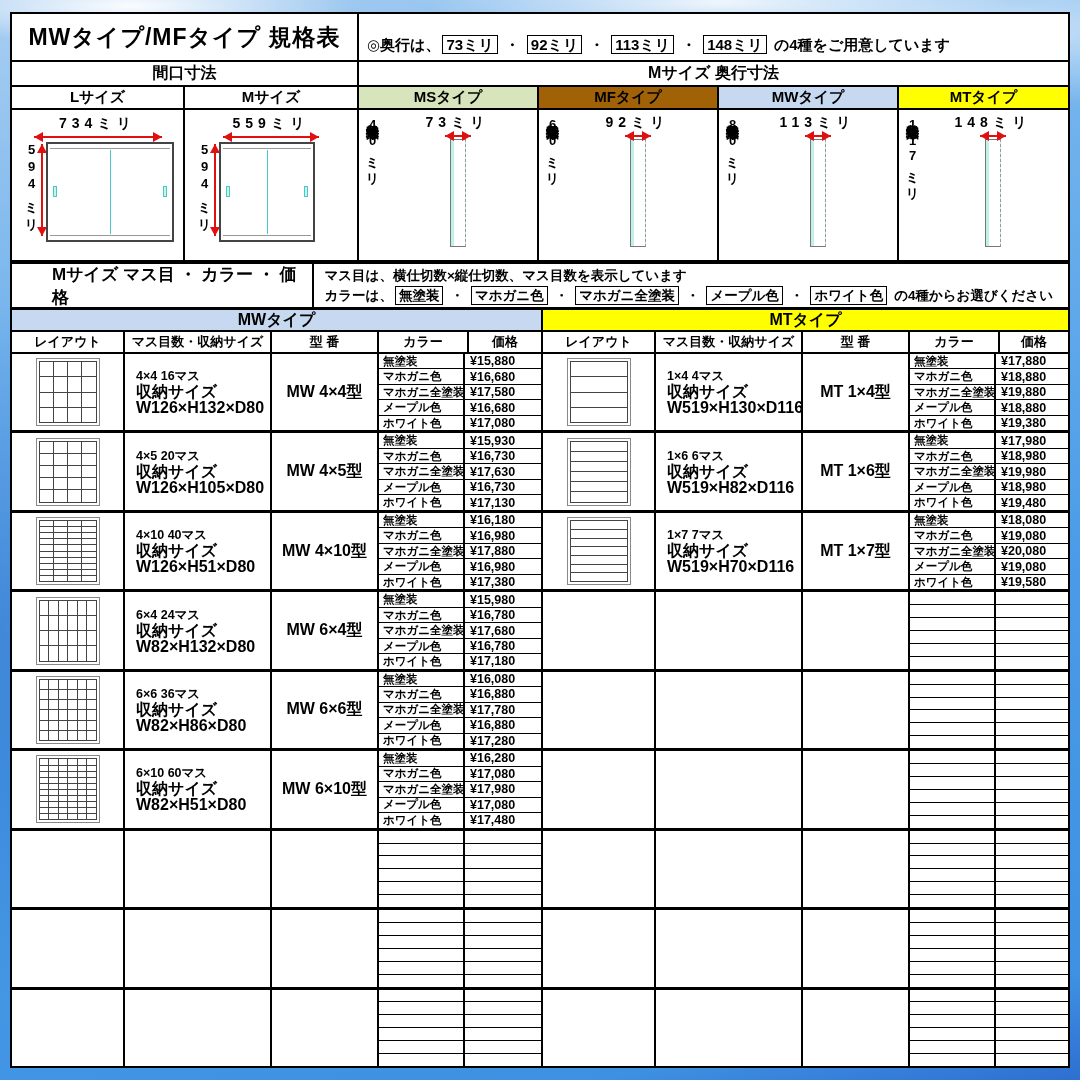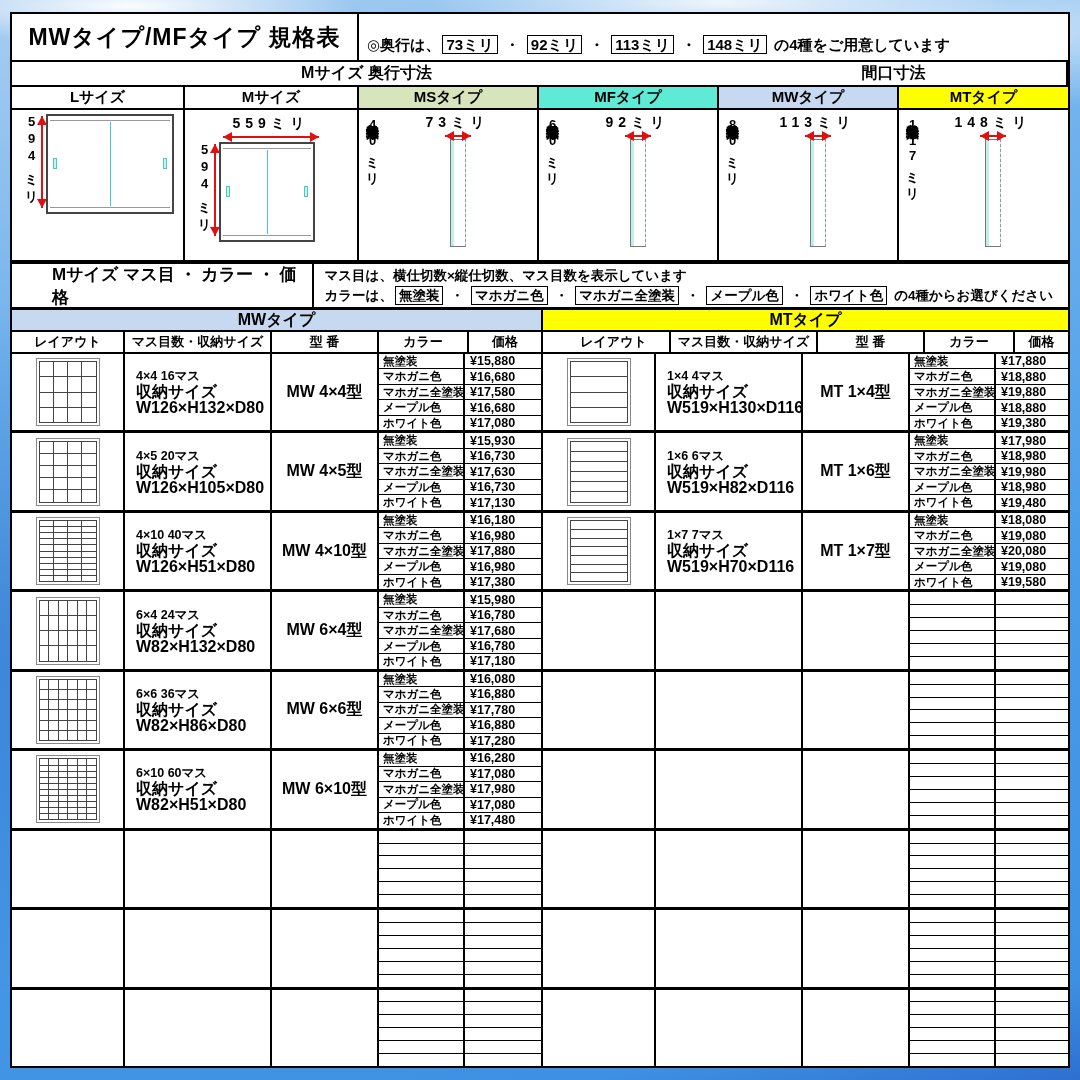--- a/index.html
+++ b/index.html
@@ -135,35 +135,39 @@
 <div class="sheet">
 
   <div class="row top-row">
     <div class="title-box">MWタイプ/MFタイプ 規格表</div>
     <div class="notes-box">
       <div class="note-l2"><span>◎奥行は、</span><span id="depth-opts"><span class="boxed">73ミリ</span><span class="sep">・</span><span class="boxed">92ミリ</span><span class="sep">・</span><span class="boxed">113ミリ</span><span class="sep">・</span><span class="boxed">148ミリ</span></span><span class="sep">の4種をご用意しています</span></div>
     </div>
   </div>
 
   <div class="row sec-head-row">
+    <div class="sec-head left">間口寸法</div>
     <div class="sec-head right">Mサイズ 奥行寸法</div>
-    <div class="sec-head left">間口寸法</div>
   </div>
 
   <div class="row type-head-row" id="type-head-row">
       <div class="th-cell w0">Lサイズ</div>
       <div class="th-cell w1">Mサイズ</div>
       <div class="th-cell d0" style="background: rgb(215, 228, 188);">MSタイプ</div>
-      <div class="th-cell d1" style="background: #5eead4; text-align: center;">MFタイプ</div>
+      <div class="th-cell d1" style="background: #a16207; text-align: center;">MFタイプ</div>
       <div class="th-cell d2" style="background: rgb(198, 217, 241);">MWタイプ</div>
       <div class="th-cell d3" style="background: rgb(255, 255, 0);">MTタイプ</div>
     </div>
 
   <div class="row diagram-row" id="diagram-row">
       <div class="dg-cell w0">
+        <div class="cab-top">
+          <div class="dim-label">734ミリ</div>
+          <div class="arrow-h" style="width: 128px; margin-top: 3px;"></div>
+        </div>
         <div class="cab-body">
           <div class="v-wrap">
             <div class="v-label">594ミリ</div>
             <div class="arrow-v" style="height: 92px; margin: 2px 1px 0px 3px;"></div>
           </div>
           <div class="cab" style="width: 128px;">
             <div class="rail" style="top: 4px;"></div>
             <div class="rail" style="bottom: 4px;"></div>
             <div class="center-line"></div>
             <div class="handle left"></div>
@@ -238,21 +242,21 @@
       <div class="mid-note">マス目は、横仕切数×縦仕切数、マス目数を表示しています</div>
       <div class="mid-note"><span>カラーは、</span><span id="color-opts"><span class="boxed">無塗装</span><span class="sep">・</span><span class="boxed">マホガニ色</span><span class="sep">・</span><span class="boxed">マホガニ全塗装</span><span class="sep">・</span><span class="boxed">メープル色</span><span class="sep">・</span><span class="boxed">ホワイト色</span></span><span class="sep">の4種からお選びください</span></div>
     </div>
   </div>
 
   <div class="row group-head-row" id="group-head-row">
       <div class="gh-cell g0" style="background: rgb(198, 217, 241);">MWタイプ</div>
       <div class="gh-cell g1" style="background: rgb(255, 255, 0);">MTタイプ</div>
     </div>
 
-  <div class="row col-head-row" id="col-head-row" style="border-bottom-width:2px;gap:15px;">
+  <div class="row col-head-row" id="col-head-row" style="border-bottom-width:2px;">
       <div class="ch-half h0">
         <div class="ch-cell c0">レイアウト</div>
         <div class="ch-cell c1">マス目数・収納サイズ</div>
         <div class="ch-cell c2">型 番</div>
         <div class="ch-cell c3">カラー</div>
         <div class="ch-cell c4">価格</div>
       </div>
       <div class="ch-half h1">
         <div class="ch-cell c0">レイアウト</div>
         <div class="ch-cell c1">マス目数・収納サイズ</div>

